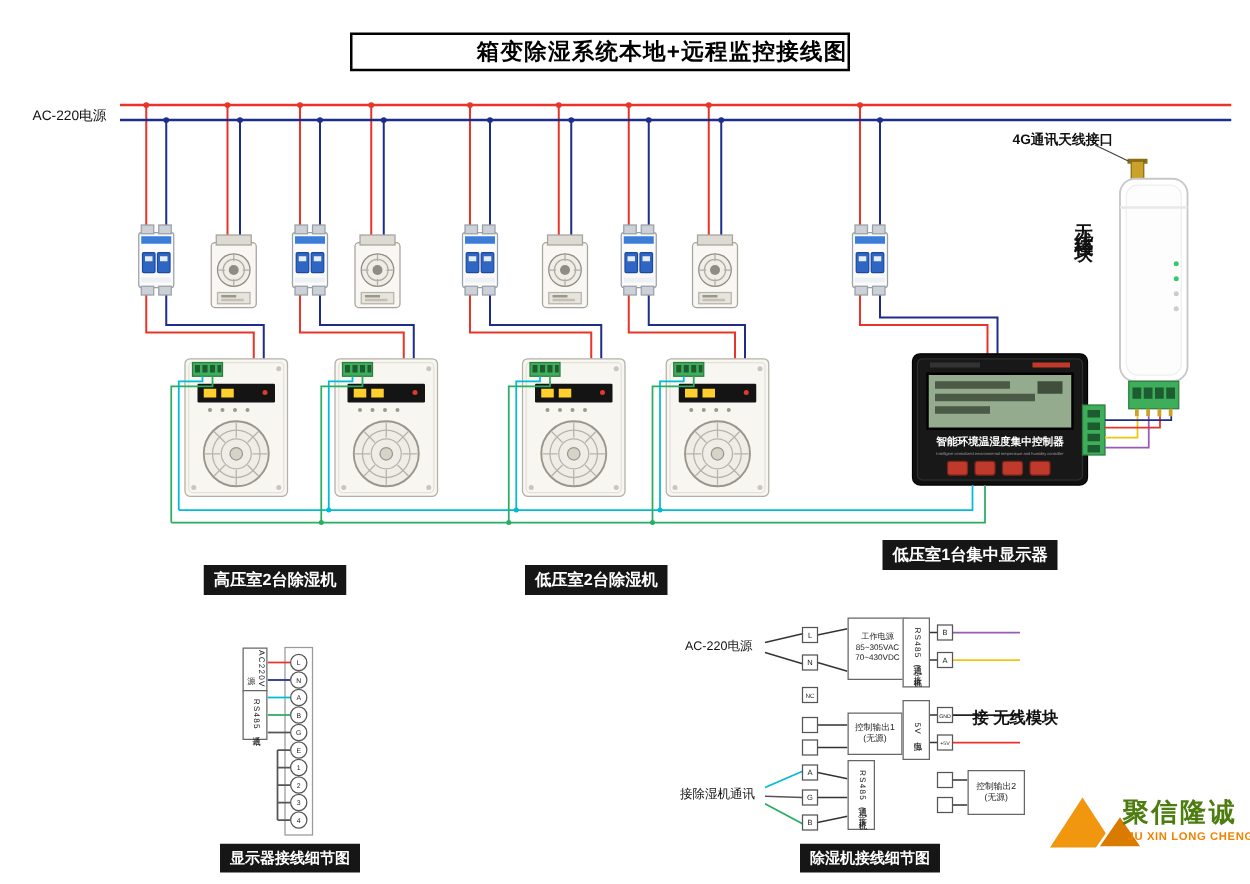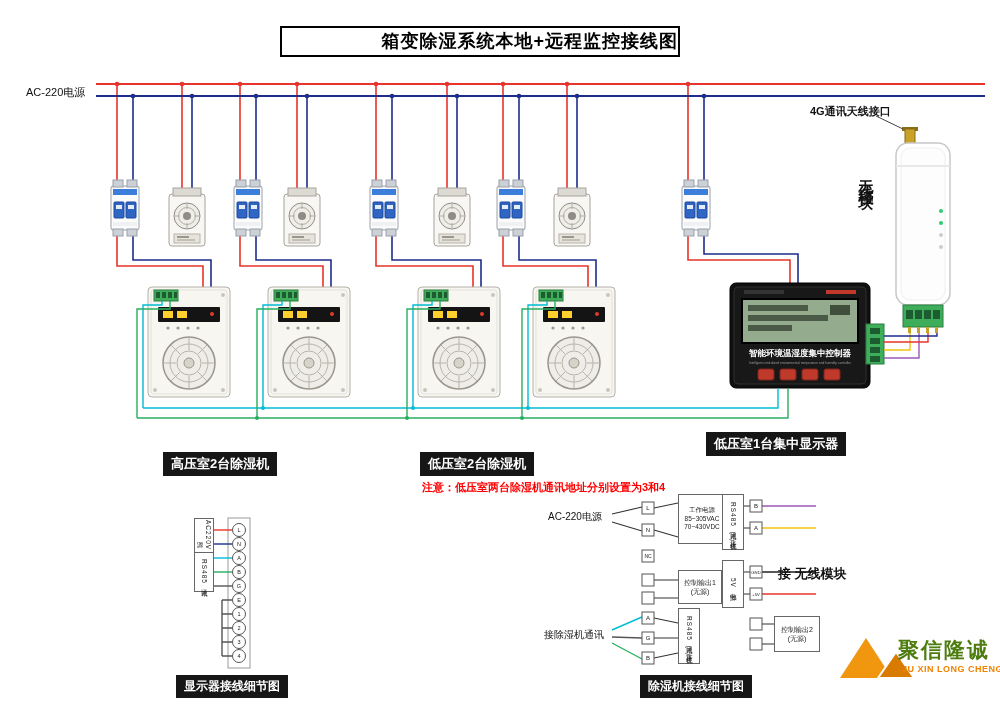--- a/index.html
+++ b/index.html
@@ -289,21 +289,20 @@
 <div class="abs title-box" style="left:280px;top:26px;width:400px;height:31px">箱变除湿系统本地+远程监控接线图</div>
 
 <div class="abs small-label" style="left:24px;top:85px;background:#fff;padding:0 2px">AC-220电源</div>
 <div class="abs small-label bold" style="left:810px;top:104px">4G通讯天线接口</div>
 <div class="abs vtext" style="left:856px;top:168px">无线模块</div>
 
 <div class="abs dark-label" style="left:163px;top:452px">高压室2台除湿机</div>
 <div class="abs dark-label" style="left:420px;top:452px">低压室2台除湿机</div>
 <div class="abs dark-label" style="left:706px;top:432px">低压室1台集中显示器</div>
 
-<div class="abs note" style="left:422px;top:480px">注意：低压室两台除湿机通讯地址分别设置为3和4</div>
 
 <div class="abs conn-box vbox" style="left:194px;top:518px;width:20px;height:36px">AC220V电源</div>
 <div class="abs conn-box vbox" style="left:194px;top:552px;width:20px;height:40px">RS485通讯</div>
 <div class="abs dark-label caption" style="left:176px;top:675px">显示器接线细节图</div>
 
 <div class="abs small-label" style="left:548px;top:510px;font-size:10px">AC-220电源</div>
 <div class="abs conn-box" style="left:678px;top:494px;width:48px;height:50px;font-size:6.5px">工作电源 85~305VAC 70~430VDC</div>
 <div class="abs conn-box" style="left:678px;top:570px;width:44px;height:34px">控制输出1 (无源)</div>
 <div class="abs conn-box vbox" style="left:678px;top:608px;width:22px;height:56px">RS485通讯 (接下位机)</div>
 <div class="abs small-label" style="left:544px;top:628px;font-size:10px">接除湿机通讯</div>

